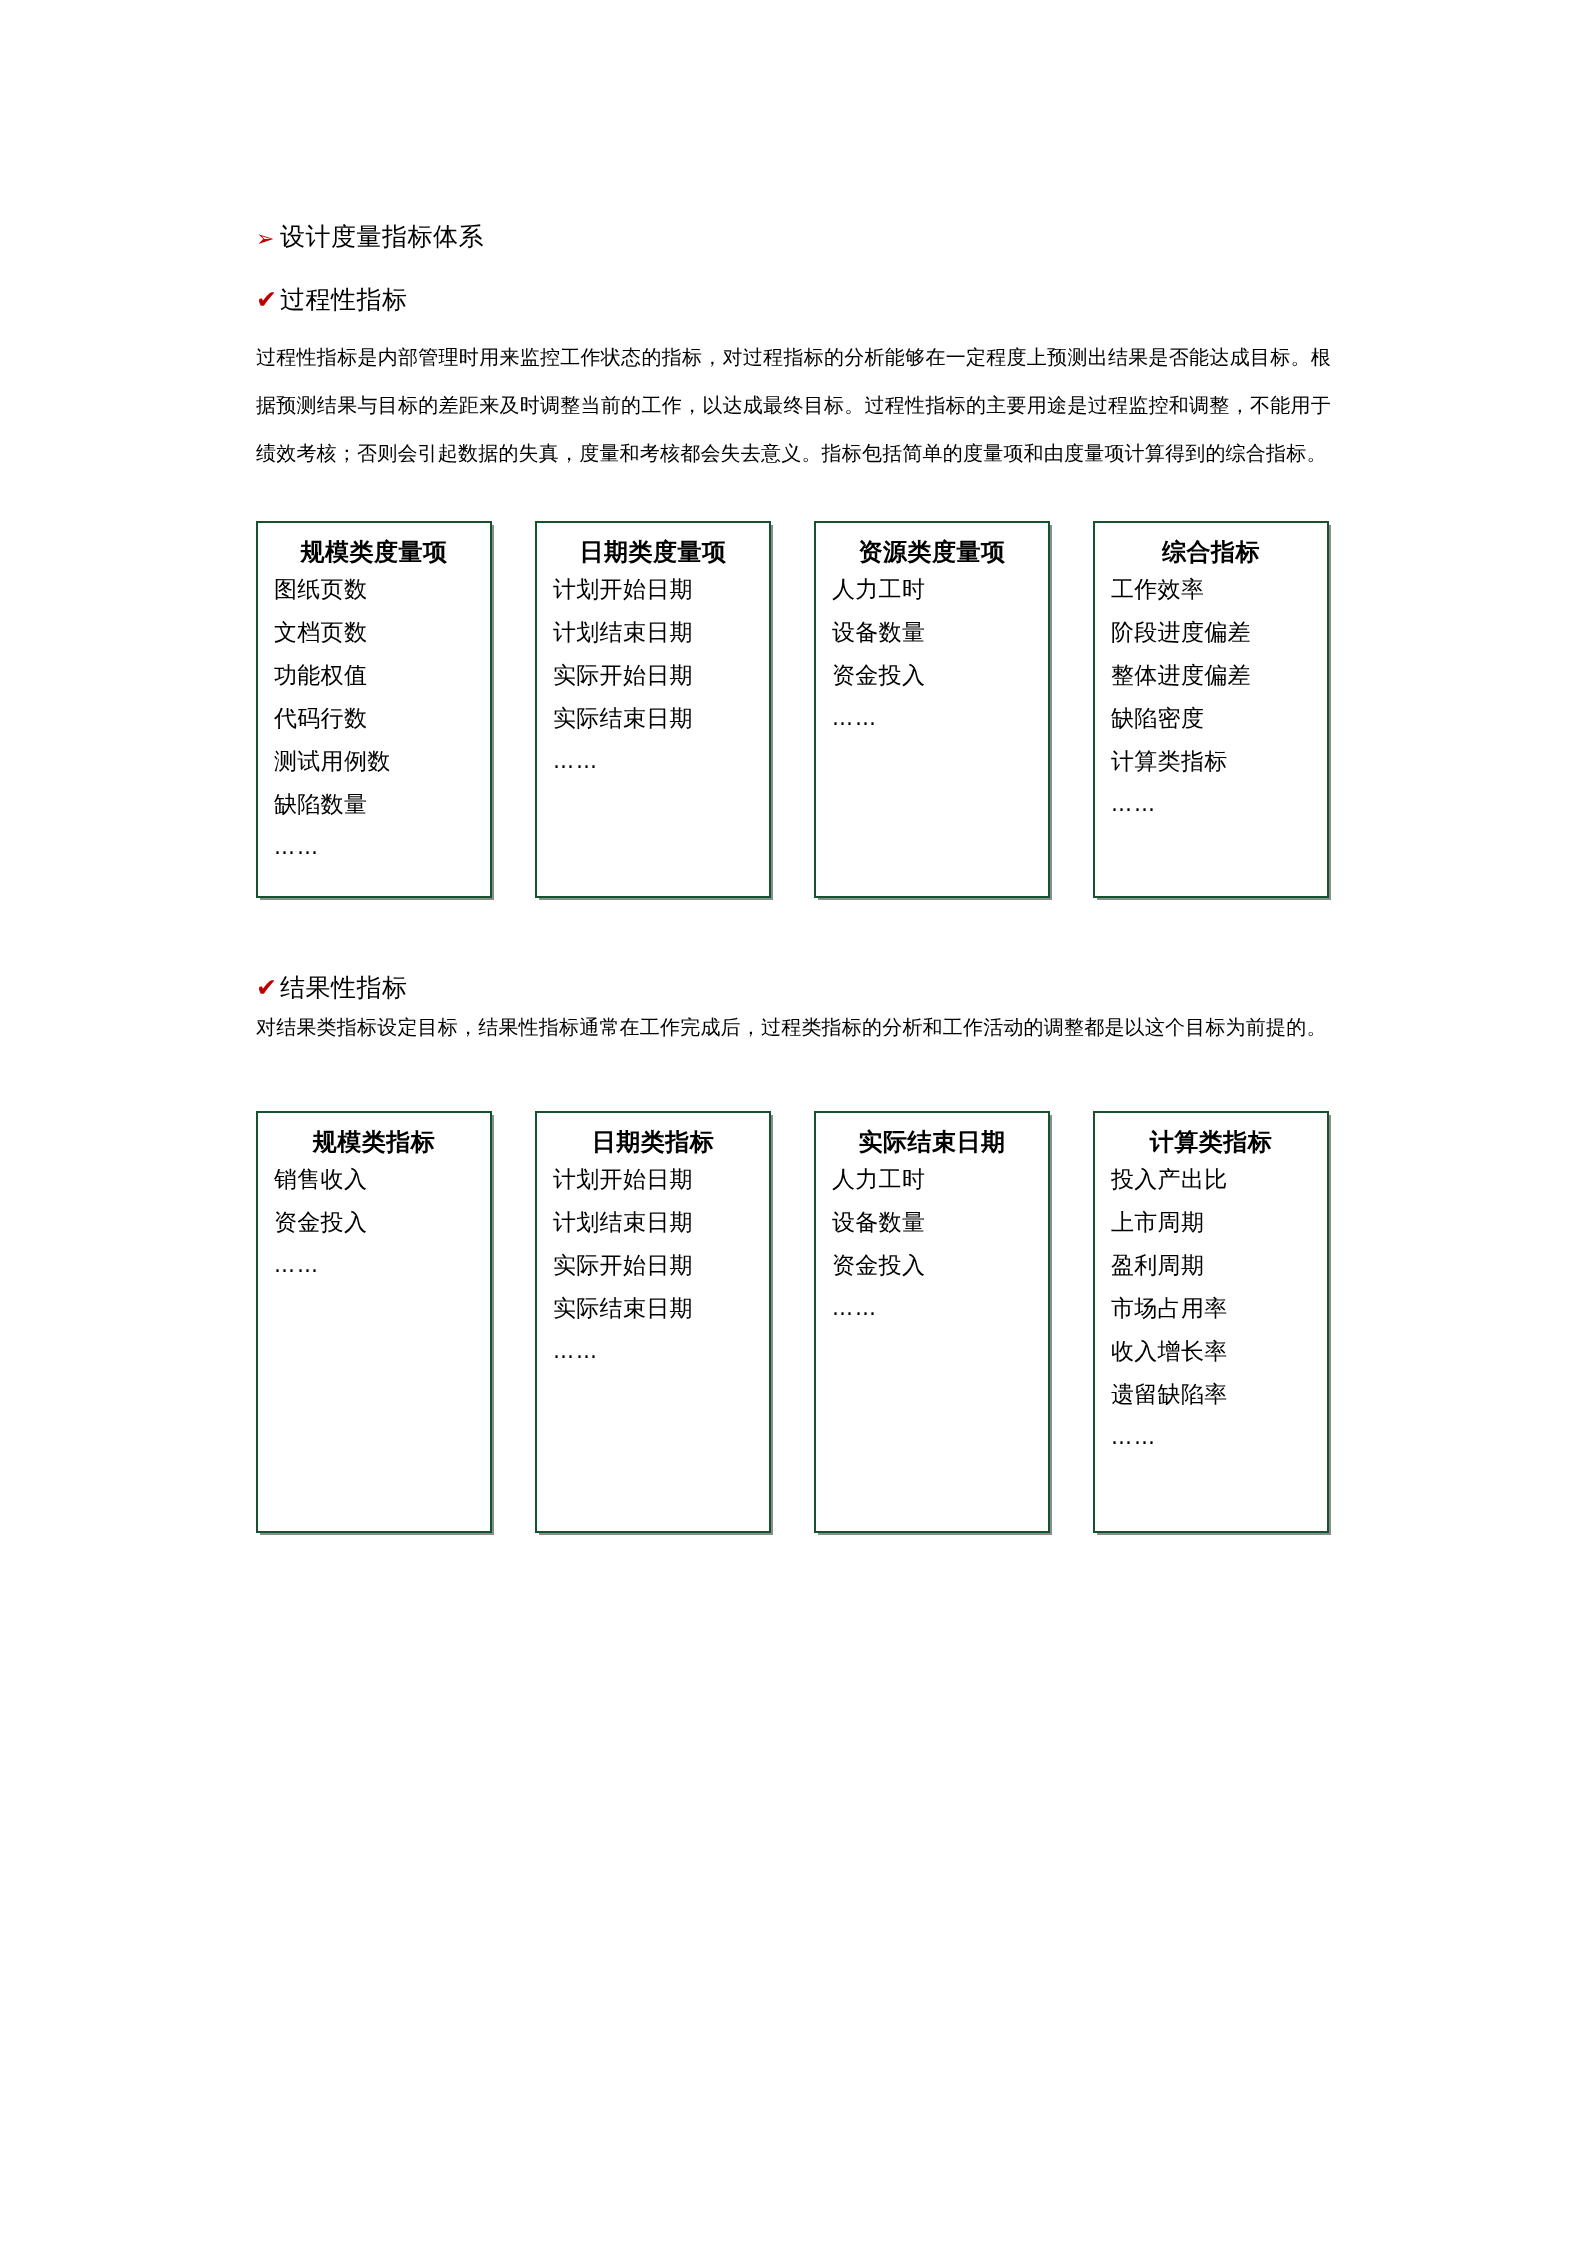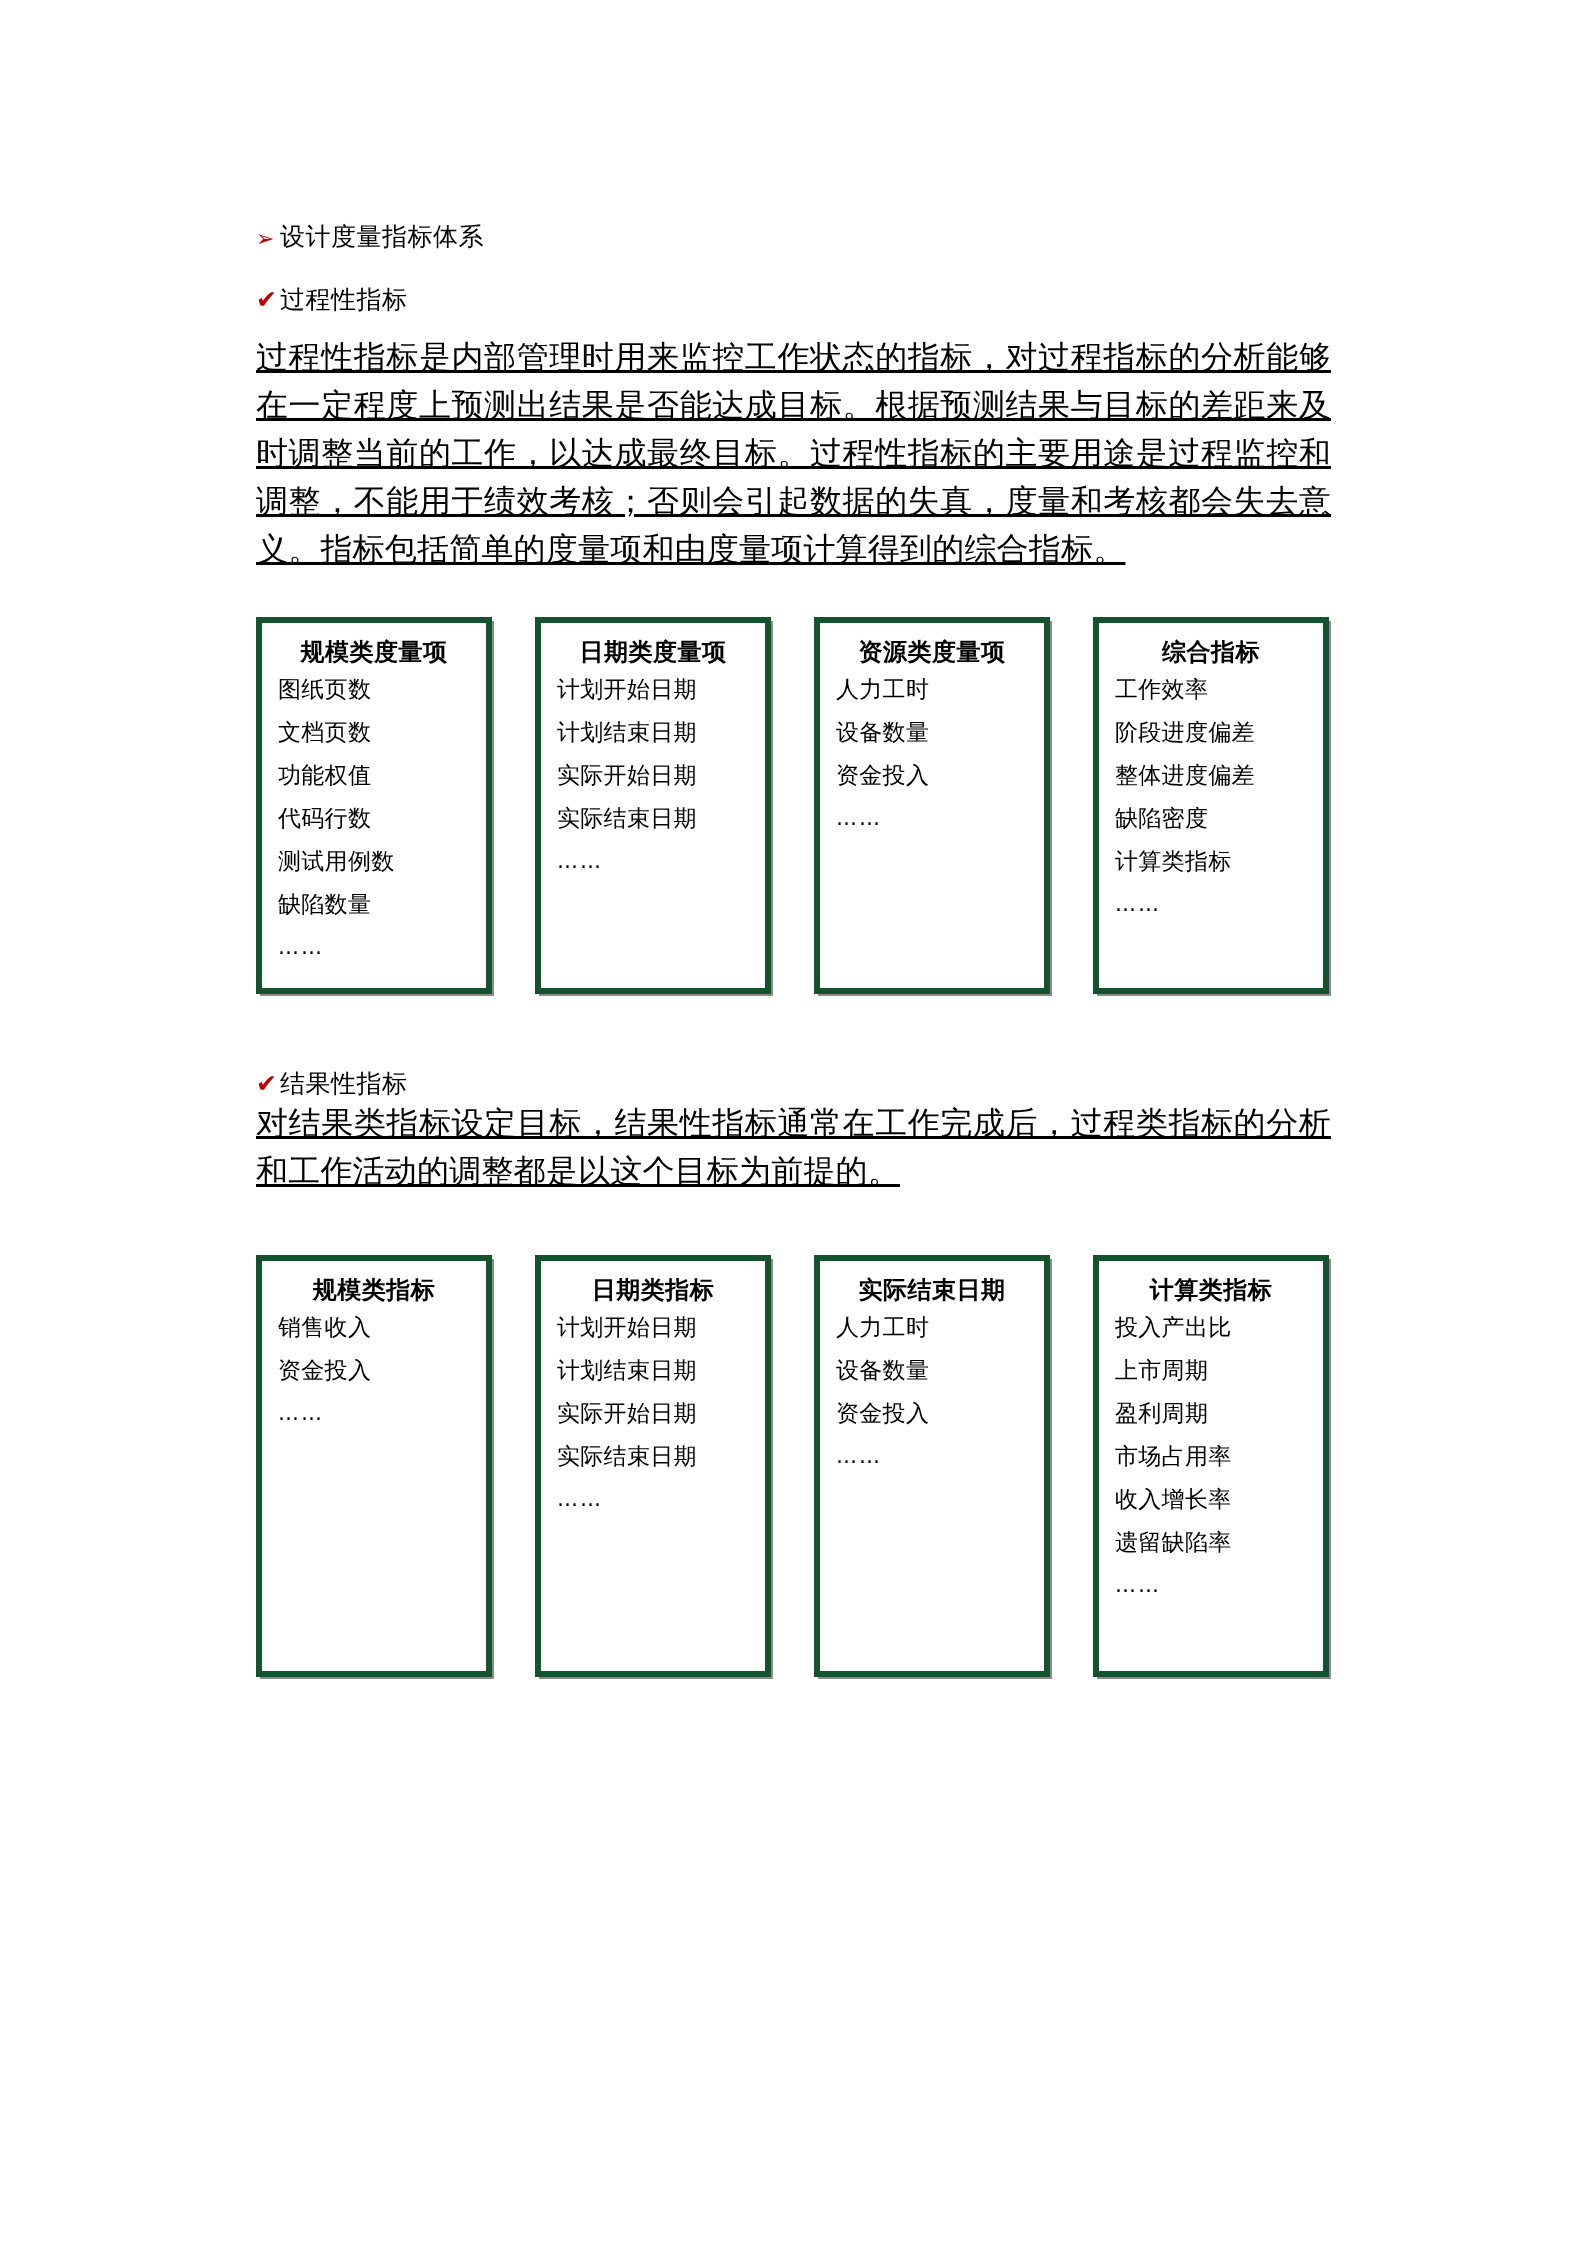--- a/index.html
+++ b/index.html
@@ -51,45 +51,44 @@
     font-size: 25px;
     font-weight: bold;
   }
   .heading .htext { letter-spacing: 0.5px; text-align: right; }
 
   .h-level1 { margin-top: 222px; }
   .h-level2 { margin-top: 33px; }
 
   
   .para {
-    font-size: 32px;
+    font-size: 20px;
     line-height: 48px;
     text-align: justify;
     text-justify: inter-ideograph;
     letter-spacing: 0.2px;
     margin: 0;
-    text-decoration: underline;
   }
   .para-block { margin-top: 18px; }
   .para-tight { margin-top: 0px; }
 
   
   .box-row {
     display: flex;
     gap: 43px;
     width: 1075px;
   }
   .row1 { margin-top: 44px; }
   .row2 { margin-top: 60px; }
 
   .card {
     position: relative;
     width: 236px;
     box-sizing: border-box;
-    border: 6px solid #14532d;
+    border: 2px solid #14532d;
     background: #ffffff;
     padding: 14px 0 10px 0;
     box-shadow: 3px 3px 0 -1px rgba(120,120,120,0.85);
   }
   .card.h1 { height: 377px; }
   .card.h2 { height: 422px; }
 
   .card-title {
     font-weight: bold;
     font-size: 24px;

